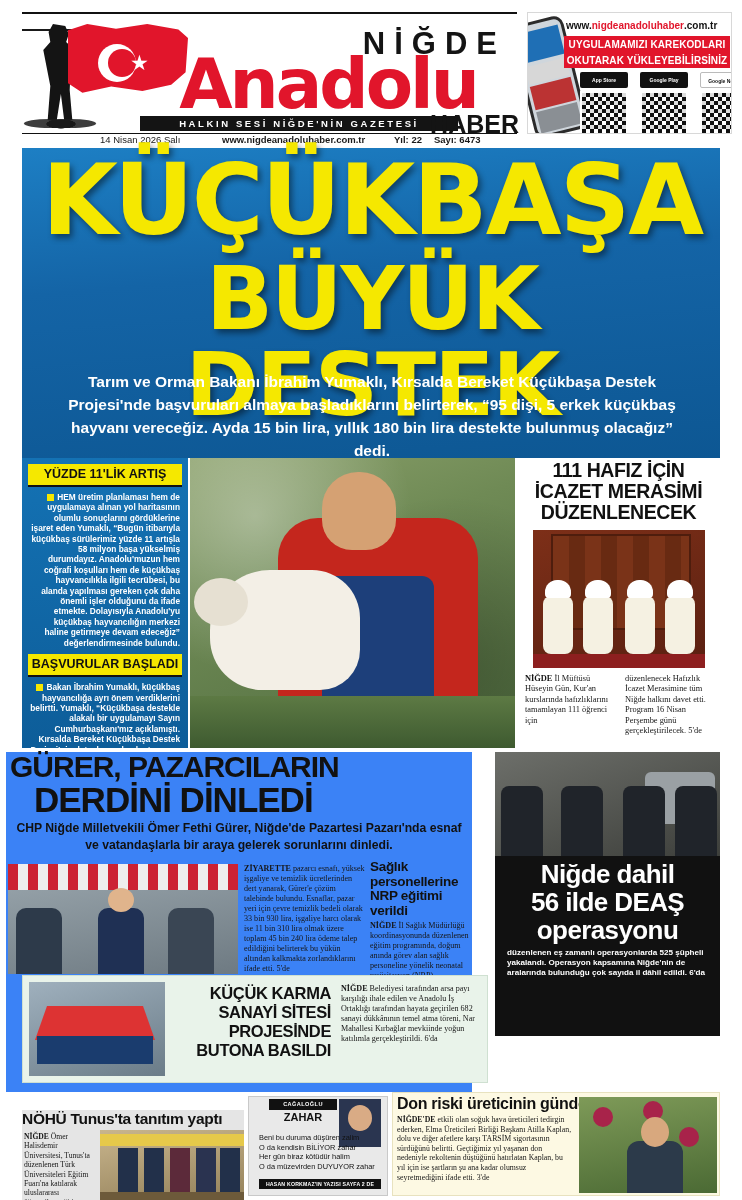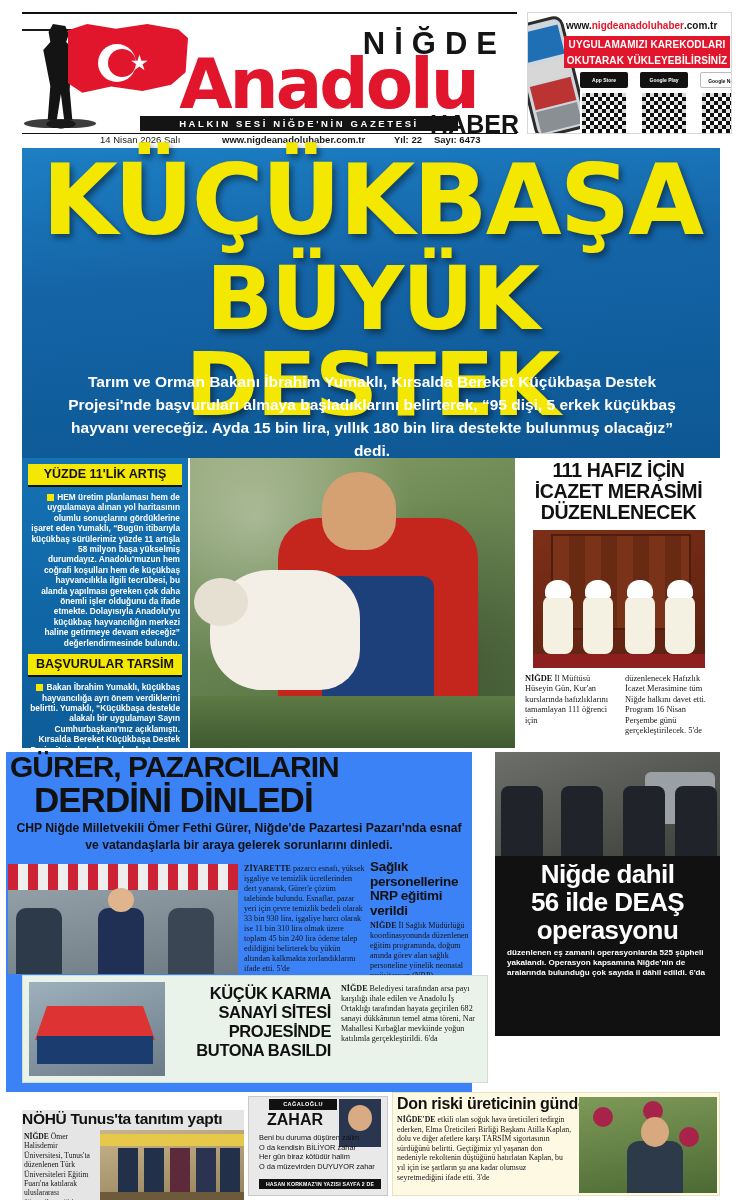--- a/index.html
+++ b/index.html
@@ -189,21 +189,21 @@
   .nimg .band{position:absolute;left:0;top:4px;width:100%;height:12px;background:#e6c94a;}
   .nimg .men{position:absolute;bottom:18px;width:20px;height:44px;background:#22304a;}
   .nimg .men.m1{left:18px;}.nimg .men.m2{left:44px;}.nimg .men.m3{left:70px;background:#5c2a3a;}
   .nimg .men.m4{left:96px;background:#2a3350;}.nimg .men.m5{left:120px;background:#22304a;}
   .nimg .tbl{position:absolute;left:0;bottom:0;width:100%;height:18px;background:#6d5a3a;}
 
   
   .zahar { position:absolute; left:248px; top:1096px; width:140px; height:100px; background:#e9e9e9; border:1px solid #c9c9c9;}
   .zahar .tag { position:absolute; left:20px; top:2px; width:68px; height:11px; background:#111; color:#fff;
      font-size:5.6px; font-weight:bold; text-align:center; line-height:11px; letter-spacing:.4px;}
-  .zahar .title { position:absolute; left:18px; top:14px; width:72px; font-size:16px; font-weight:bold; color:#111;}
+  .zahar .title { position:absolute; left:18px; top:14px; width:72px; text-align:center; font-size:11px; font-weight:bold; color:#111;}
   .zahar .face { position:absolute; right:6px; top:2px; width:42px; height:48px; background:#2a3550; overflow:hidden;}
   .zahar .face:after{content:"";position:absolute;left:9px;top:6px;width:24px;height:26px;background:#d9ab85;border-radius:50%;}
   .zahar .poem { position:absolute; left:10px; top:36px; width:124px; font-size:7.4px; line-height:9.6px; color:#111;}
   .zahar .credit { position:absolute; left:10px; bottom:6px; width:122px; height:10px; background:#111; color:#fff;
      font-size:5.2px; font-weight:bold; text-align:center; line-height:10px; letter-spacing:.2px;}
 
   
   .don { position:absolute; left:392px; top:1092px; width:328px; height:104px; background:#fdf9e3; border:1px solid #e8e2bf;}
   .don h3 { font-size:16px; line-height:18px; font-weight:bold; color:#111; padding:2px 0 0 4px; letter-spacing:-.3px;}
   .don .dtext { position:absolute; left:4px; top:22px; width:176px;
@@ -270,21 +270,21 @@
     <div class="hl1">KÜÇÜKBAŞA</div>
     <div class="hl2">BÜYÜK DESTEK</div>
     <div class="hero-sub">Tarım ve Orman Bakanı İbrahim Yumaklı, Kırsalda Bereket Küçükbaşa Destek Projesi'nde başvuruları almaya başladıklarını belirterek, “95 dişi, 5 erkek küçükbaş hayvanı vereceğiz. Ayda 15 bin lira, yıllık 180 bin lira destekte bulunmuş olacağız” dedi.</div>
   </div>
 
   <div class="bluecol">
     <div class="ybar">YÜZDE 11'LİK ARTIŞ</div>
     <div class="bbody">
       <span class="bullet"></span><span>HEM üretim planlaması hem de uygulamaya alınan yol haritasının olumlu sonuçlarını gördüklerine işaret eden Yumaklı, “Bugün itibarıyla küçükbaş sürülerimiz yüzde 11 artışla 58 milyon başa yükselmiş durumdayız. Anadolu'muzun hem coğrafi koşulları hem de küçükbaş hayvancılıkla ilgili tecrübesi, bu alanda yapılması gereken çok daha önemli işler olduğunu da ifade etmekte. Dolayısıyla Anadolu'yu küçükbaş hayvancılığın merkezi haline getirmeye devam edeceğiz” değerlendirmesinde bulundu.</span>
     </div>
-    <div class="ybar" style="margin-top:6px">BAŞVURULAR TARSİM</div>
+    <div class="ybar" style="margin-top:6px">BAŞVURULAR BAŞLADI</div>
     <div class="bbody">
       <span class="bullet"></span><span>Bakan İbrahim Yumaklı, küçükbaş hayvancılığa ayrı önem verdiklerini belirtti. Yumaklı, “Küçükbaşa destekle alakalı bir uygulamayı Sayın Cumhurbaşkanı'mız açıklamıştı. Kırsalda Bereket Küçükbaşa Destek Projesi'nin detaylarını da oluşturmaya başladık. 1 Nisan itibarıyla başvuruları aldık, 30 Nisan itibarıyla bu başvurular sona ermiş olacak. 95 dişi, 5 de erkek küçükbaş hayvanı vereceğiz” dedi. 51e</span>
     </div>
   </div>
 
   <div class="lamb">
     <div class="bgblur"></div>
     <div class="man">
         <div class="vest"></div>
       </div>

